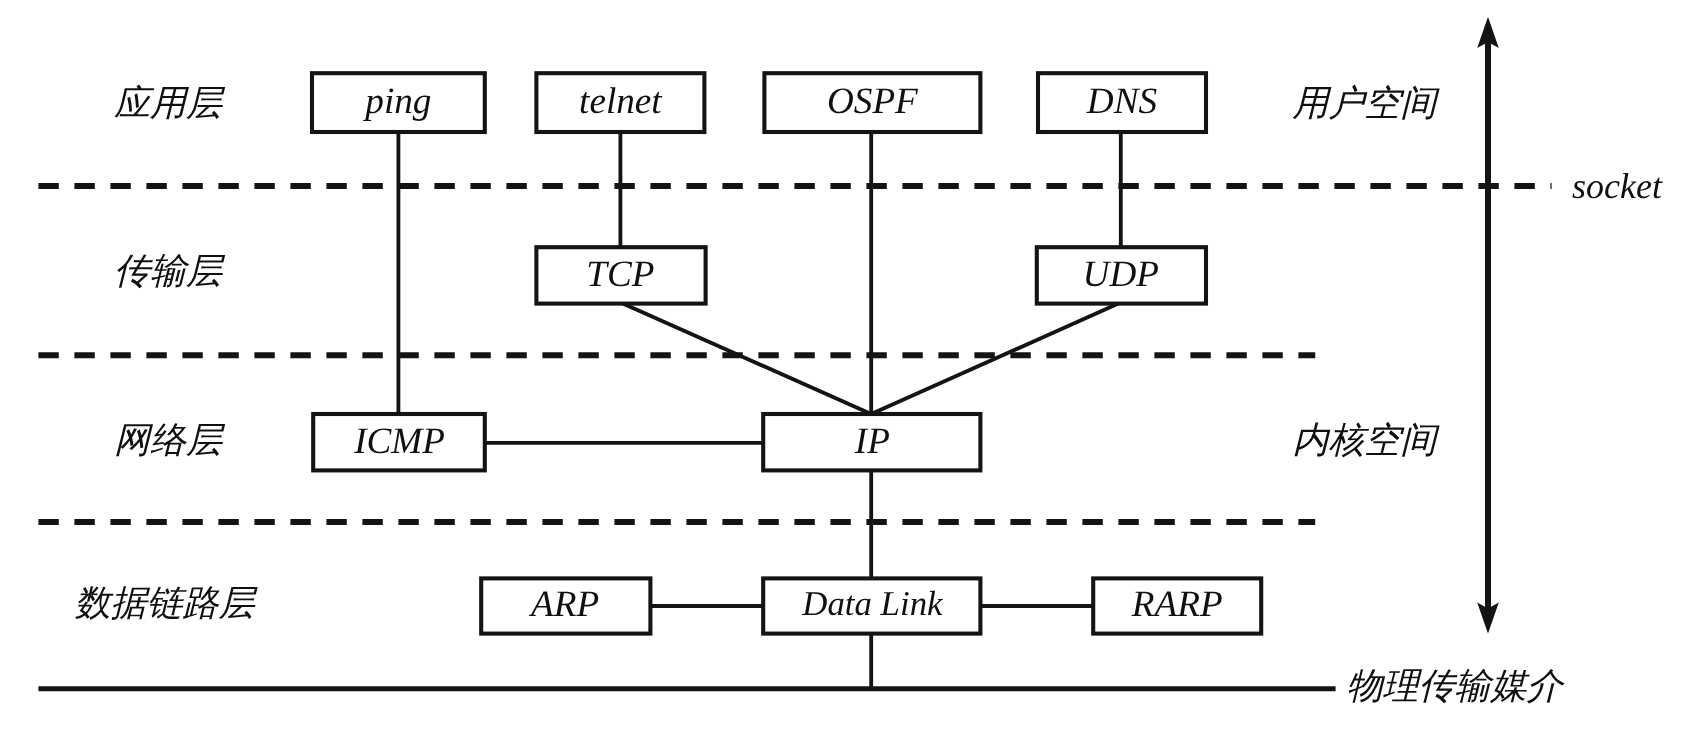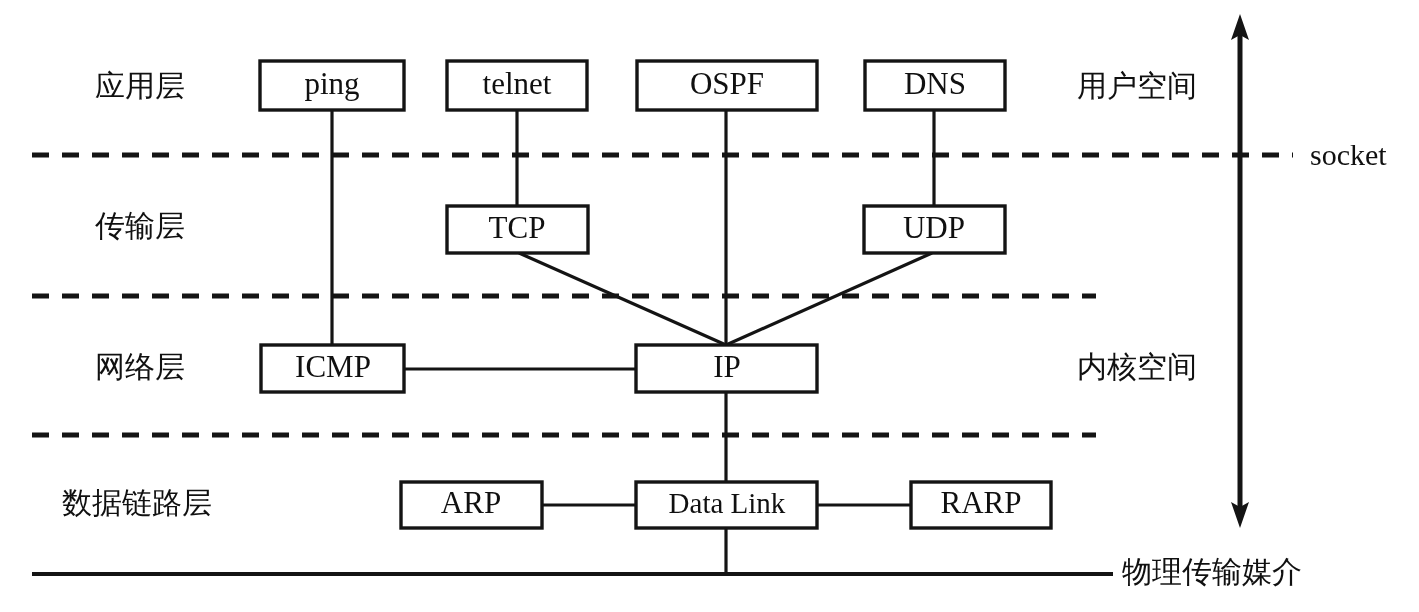--- a/index.html
+++ b/index.html
@@ -7,20 +7,21 @@
     padding: 0;
     background: #ffffff;
   }
   #page {
     position: relative;
     width: 1419px;
     height: 612px;
     background: #ffffff;
     overflow: hidden;
     font-family: "Liberation Serif", "DejaVu Serif", serif;
+    font-style: italic;
   }
   #diagram-svg {
     position: absolute;
     left: 0;
     top: 0;
     width: 1419px;
     height: 612px;
     display: block;
   }
   .box-rect {

